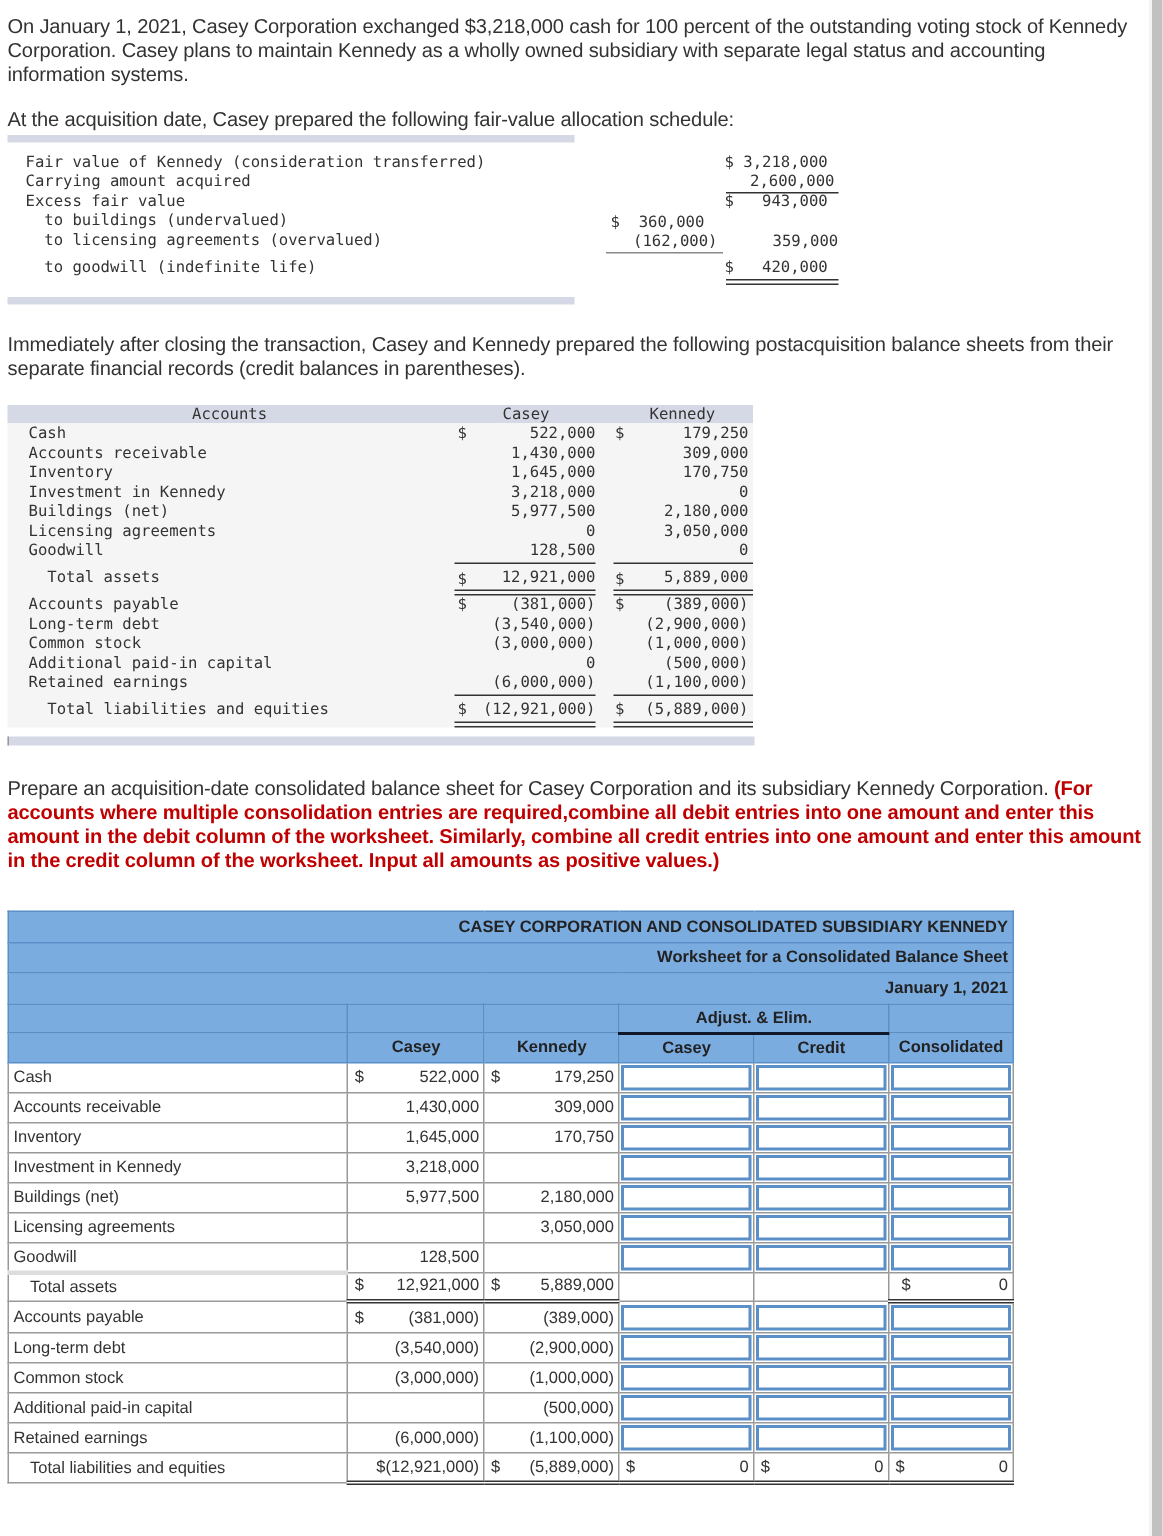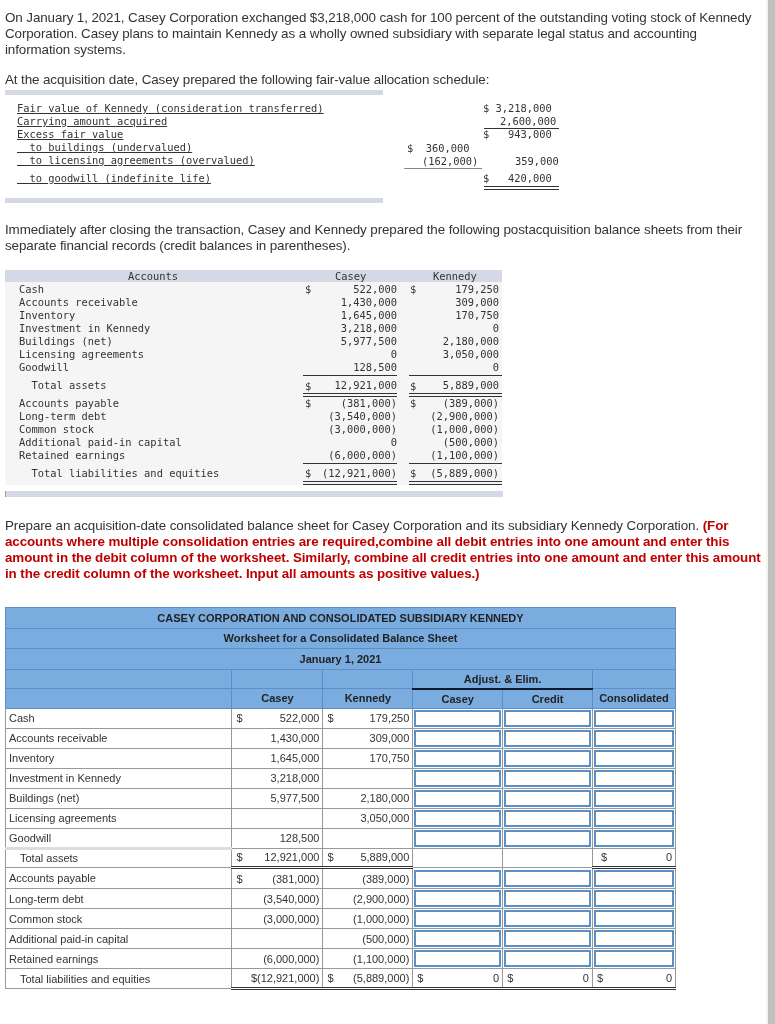--- a/index.html
+++ b/index.html
@@ -21,35 +21,35 @@
   .red { color: #c00000; font-weight: bold; }
 
   
   .mono { font-family: "DejaVu Sans Mono", monospace; font-size: 10.4px; color: #333; }
   .sched {
     position: absolute; top: 90px; left: 0; width: 378px; height: 110px;
     font-family: "DejaVu Sans Mono", monospace; font-size: 10.4px;
   }
   .sched .topbar { position:absolute; left:0; top:0; width:378px; height:5px; background:#d5d9e5; }
   .sched .row { position:absolute; left:0; width:378px; height:13px; line-height:13px; }
-  .sched .lbl { position:absolute; left:12px; white-space:pre;text-decoration:underline; }
+  .sched .lbl { position:absolute; left:12px; white-space:pre; }
   .abs { position:absolute; white-space:pre; }
 
   
   .bs { position:absolute; top:270px; left:0; width:497px; height:230px; font-family:"DejaVu Sans Mono", monospace; font-size:10.4px; color:#333; }
   .bs .hdr { position:absolute; left:0; top:0; width:497px; height:12px; background:#d5d9e5; }
   .bs .bg { position:absolute; left:0; top:12px; width:497px; height:203px; background:#f5f5f5; }
   .line { position:absolute; height:0; border-top:1px solid #333; }
   .dline { position:absolute; height:2px; border-top:1px solid #333; border-bottom:1px solid #333; }
 
   
   .ws { position:absolute; top:607px; left:5px; width:671px; border-collapse:collapse; font-size:11px; color:#333; }
   .ws td { border:1px solid #999; height:19.6px; padding:0 3px; box-sizing:border-box; }
   .ws .blue td { background:#7aace0; border-color:#5b8fc8; color:#222; font-weight:bold; text-align:center; }
-  .ws .title td { height:20.5px; }
+  .ws .title td { height:20.5px;text-align:right; }
   .ws td.lbl { text-align:left; }
   .ws td.ind { padding-left:14px; }
   .ws td.num { text-align:right; position:relative; }
   .ws td.num .d { position:absolute; left:4px; }
   .ws td.inp { padding:1px; background:#fff; }
   .inpbox { display:block; width:100%; height:17px; border:2px solid #5b8fc8; border-left-width:2px; box-sizing:border-box; background:#fff; position:relative; outline:none; }
   .inpbox::before { content:""; position:absolute; left:0; top:0; border-left:6px solid #3a78c0; border-bottom:4px solid transparent; }
   .ws tr.tot td.ca { border-bottom:3px double #333; }
 </style>
 </head>

